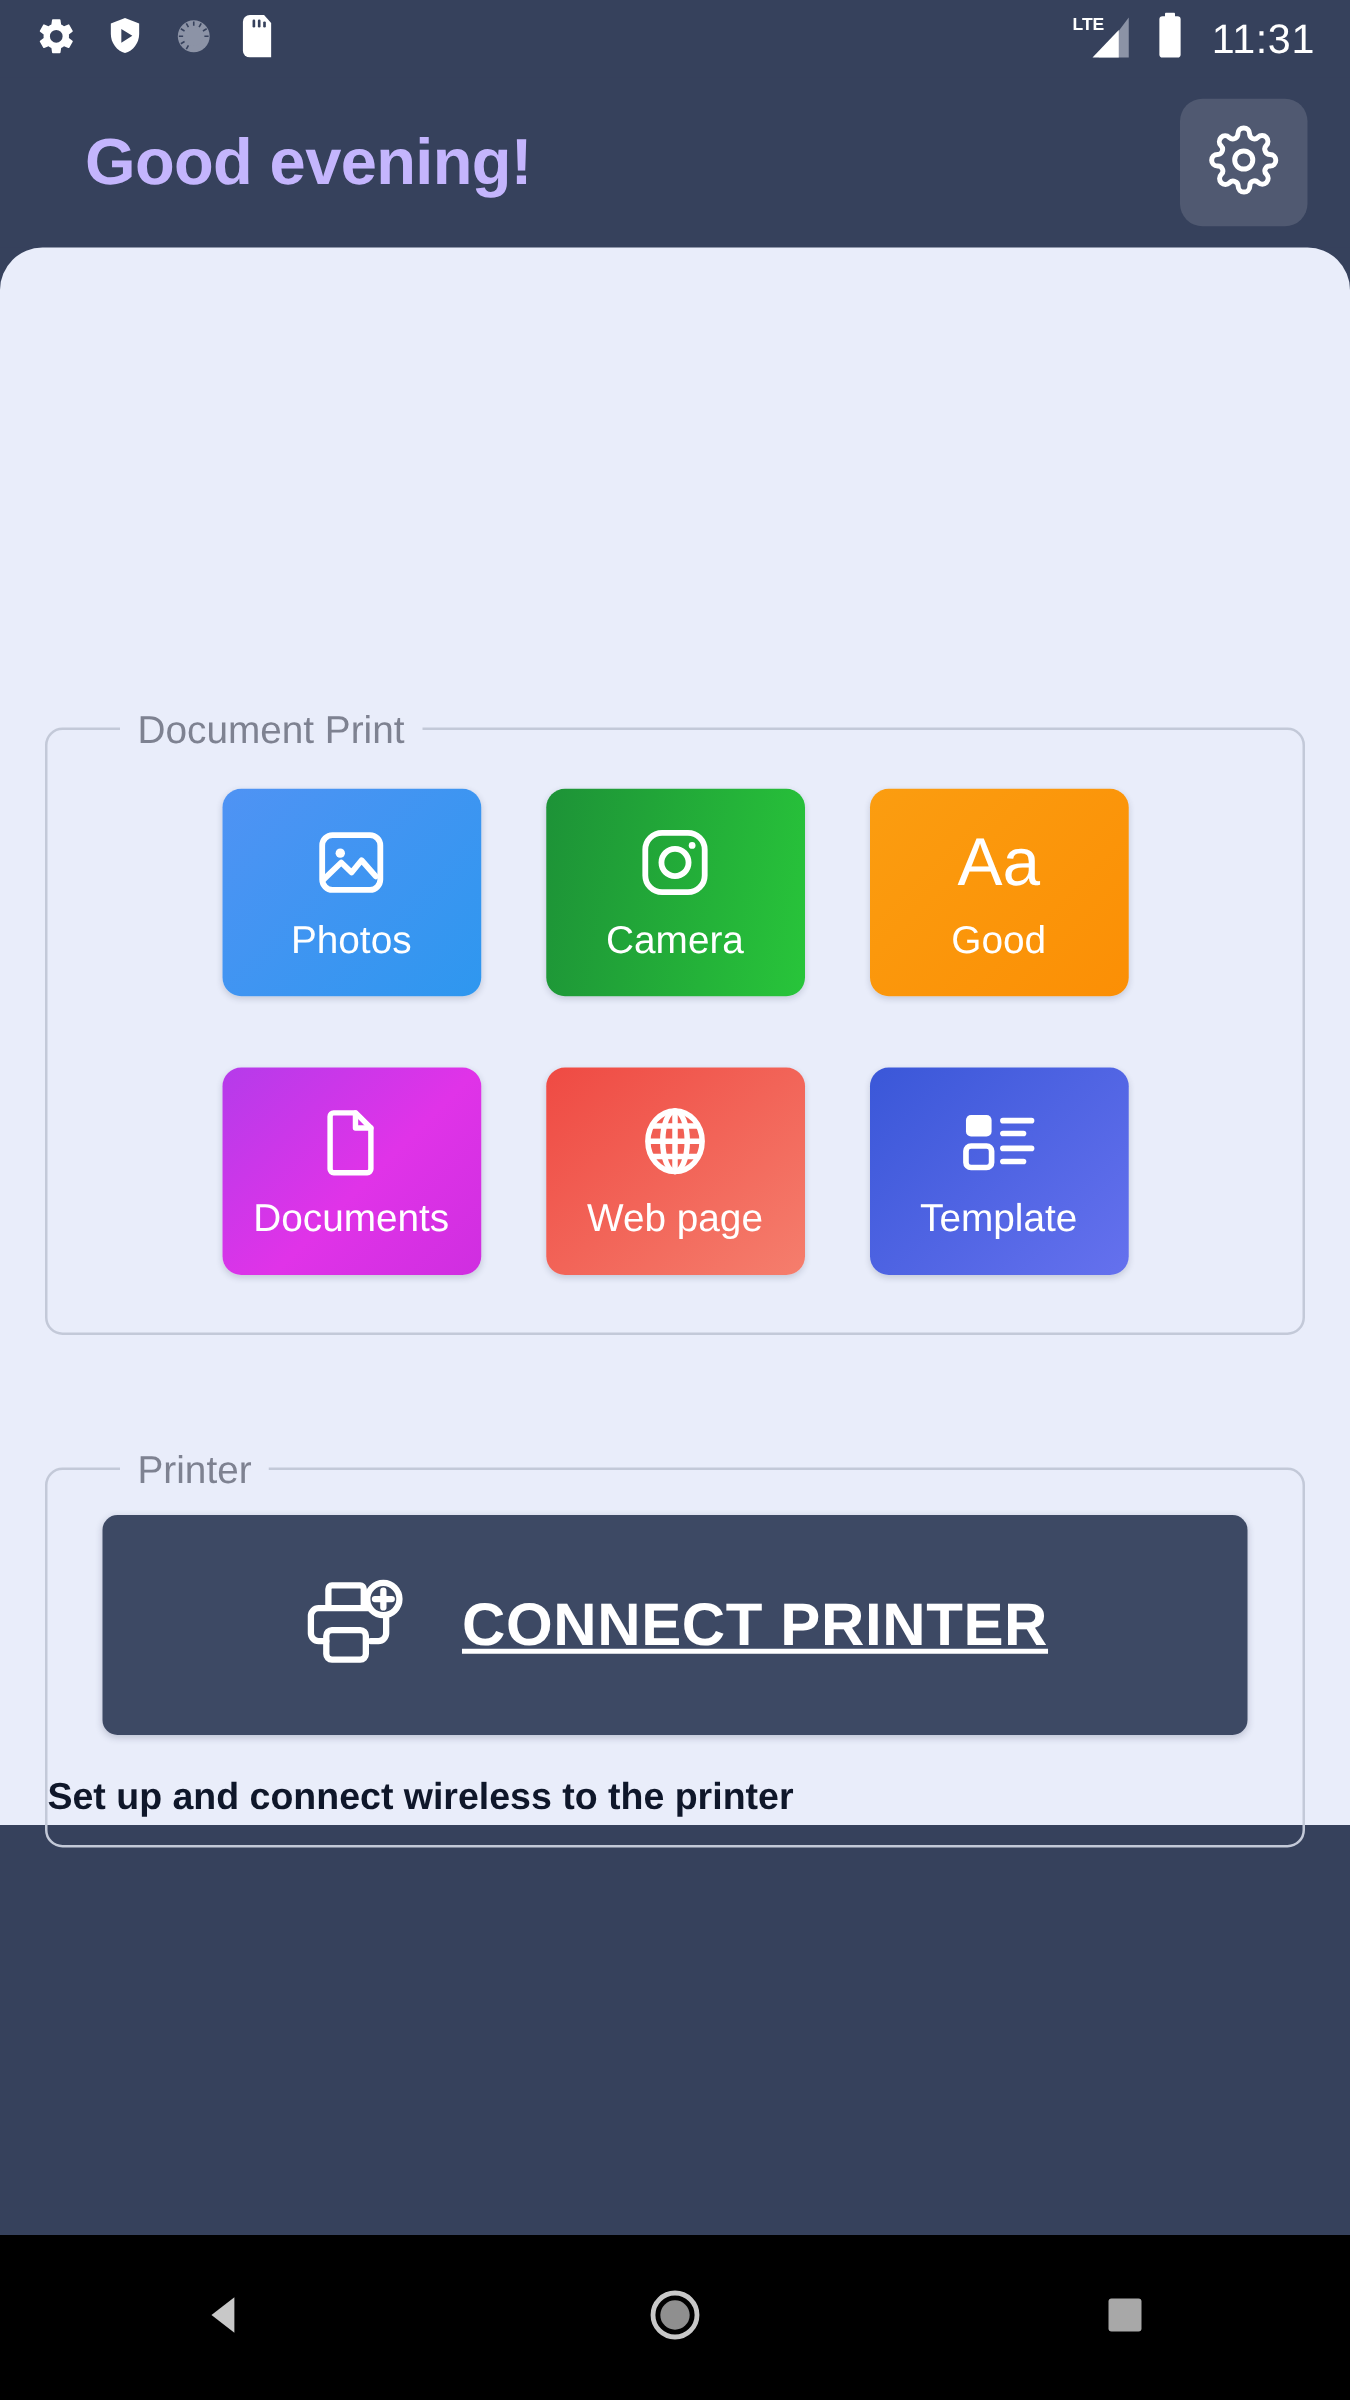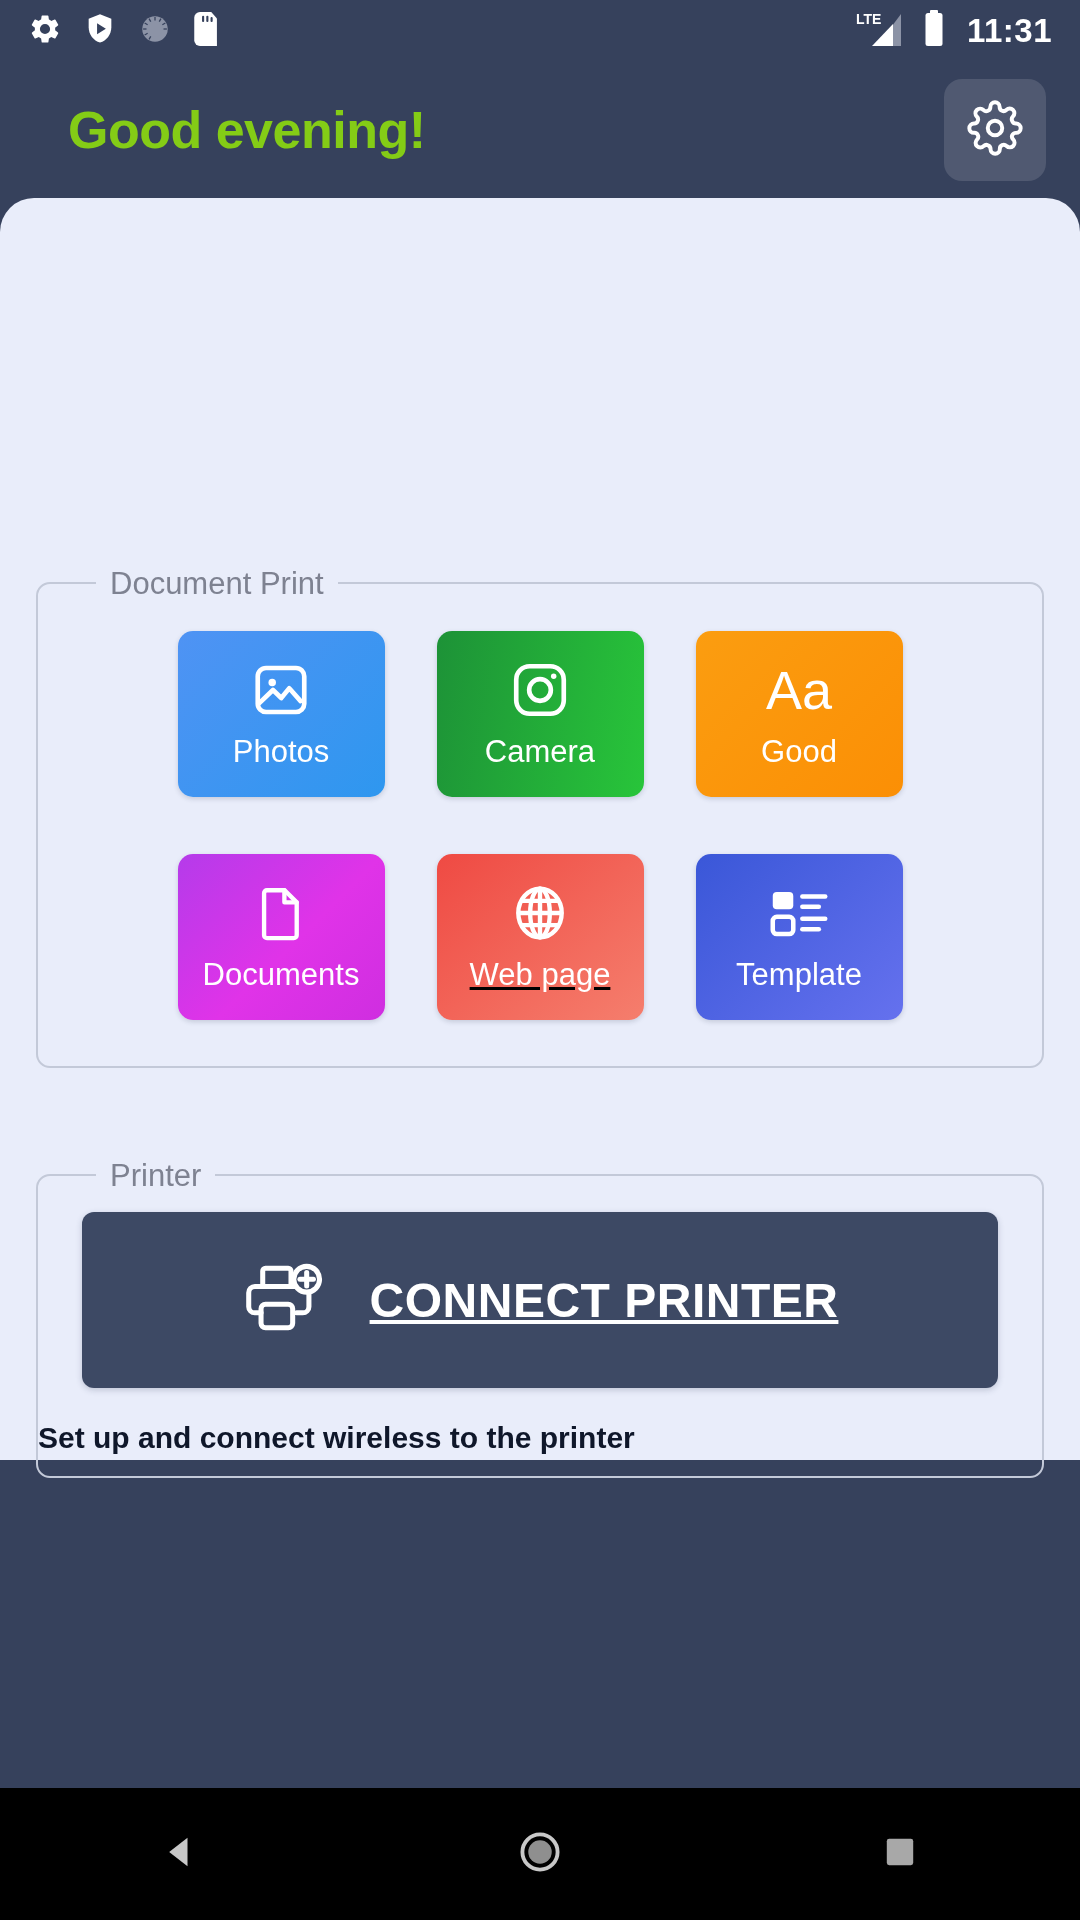--- a/index.html
+++ b/index.html
@@ -14,32 +14,32 @@
   
   .statusbar{
     position:absolute; top:0; left:0; width:1080px; height:62px;
     display:flex; align-items:center; padding:0 28px;
     background:#36415c;
   }
   .sb-left{ display:flex; align-items:center; gap:22px; }
   .sb-right{ margin-left:auto; display:flex; align-items:center; gap:16px; }
   .sb-ico{ display:block;text-align:right; }
   .sb-time{
-    color:#ffffff; font-size:33px; font-weight:700; letter-spacing:0.5px;
+    color:#ffffff; font-size:33px; font-weight:400; letter-spacing:0.5px;
     margin-left:6px; white-space:nowrap;
   }
 
   
   .header{
     position:absolute; top:62px; left:0; width:1080px; height:136px;
     background:#36415c;
     display:flex; align-items:center; padding:0 34px 0 68px;
   }
   .greeting{
-    color:#84cc16; font-size:52px; font-weight:bold; letter-spacing:-0.5px;
+    color:#c4b5fd; font-size:52px; font-weight:bold; letter-spacing:-0.5px;
     white-space:nowrap;
   }
   .settings-btn{
     margin-left:auto;
     width:102px; height:102px; border-radius:18px;
     background:rgba(255,255,255,0.13);
     display:flex; align-items:center; justify-content:center;
   }
 
   
@@ -86,21 +86,21 @@
   .tile-icon{ display:flex; align-items:center; justify-content:center; height:62px; }
   .aa-glyph{
     color:#ffffff; font-size:54px; line-height:58px; font-weight:400;
     letter-spacing:0px;
   }
 
   .t-photos    { background:linear-gradient(135deg,#4f93f4 0%, #2e97ef 100%); }
   .t-camera    { background:linear-gradient(100deg,#1d9237 0%, #28c53a 100%); }
   .t-text      { background:linear-gradient(135deg,#fb9d10 0%, #fb8f05 100%);text-align:right; }
   .t-documents { background:linear-gradient(135deg,#b53bea 0%, #e033e8 55%, #cf2ee0 100%); }
-  .t-web       { background:linear-gradient(140deg,#ef4a43 0%, #f57e6d 100%);text-decoration:underline; }
+  .t-web       { background:linear-gradient(140deg,#ef4a43 0%, #f57e6d 100%); }
   .t-template  { background:linear-gradient(135deg,#3a57d8 0%, #6571ee 100%); }
 
   
   #printer-group{ top:976px; height:304px; }
   .connect-btn{
     position:absolute; top:36px; left:44px; right:44px; height:176px;
     background:#3d4964; border-radius:12px;
     display:flex; align-items:center; justify-content:center; gap:44px;
     box-shadow:0 2px 6px rgba(40,50,80,0.22);
   }

